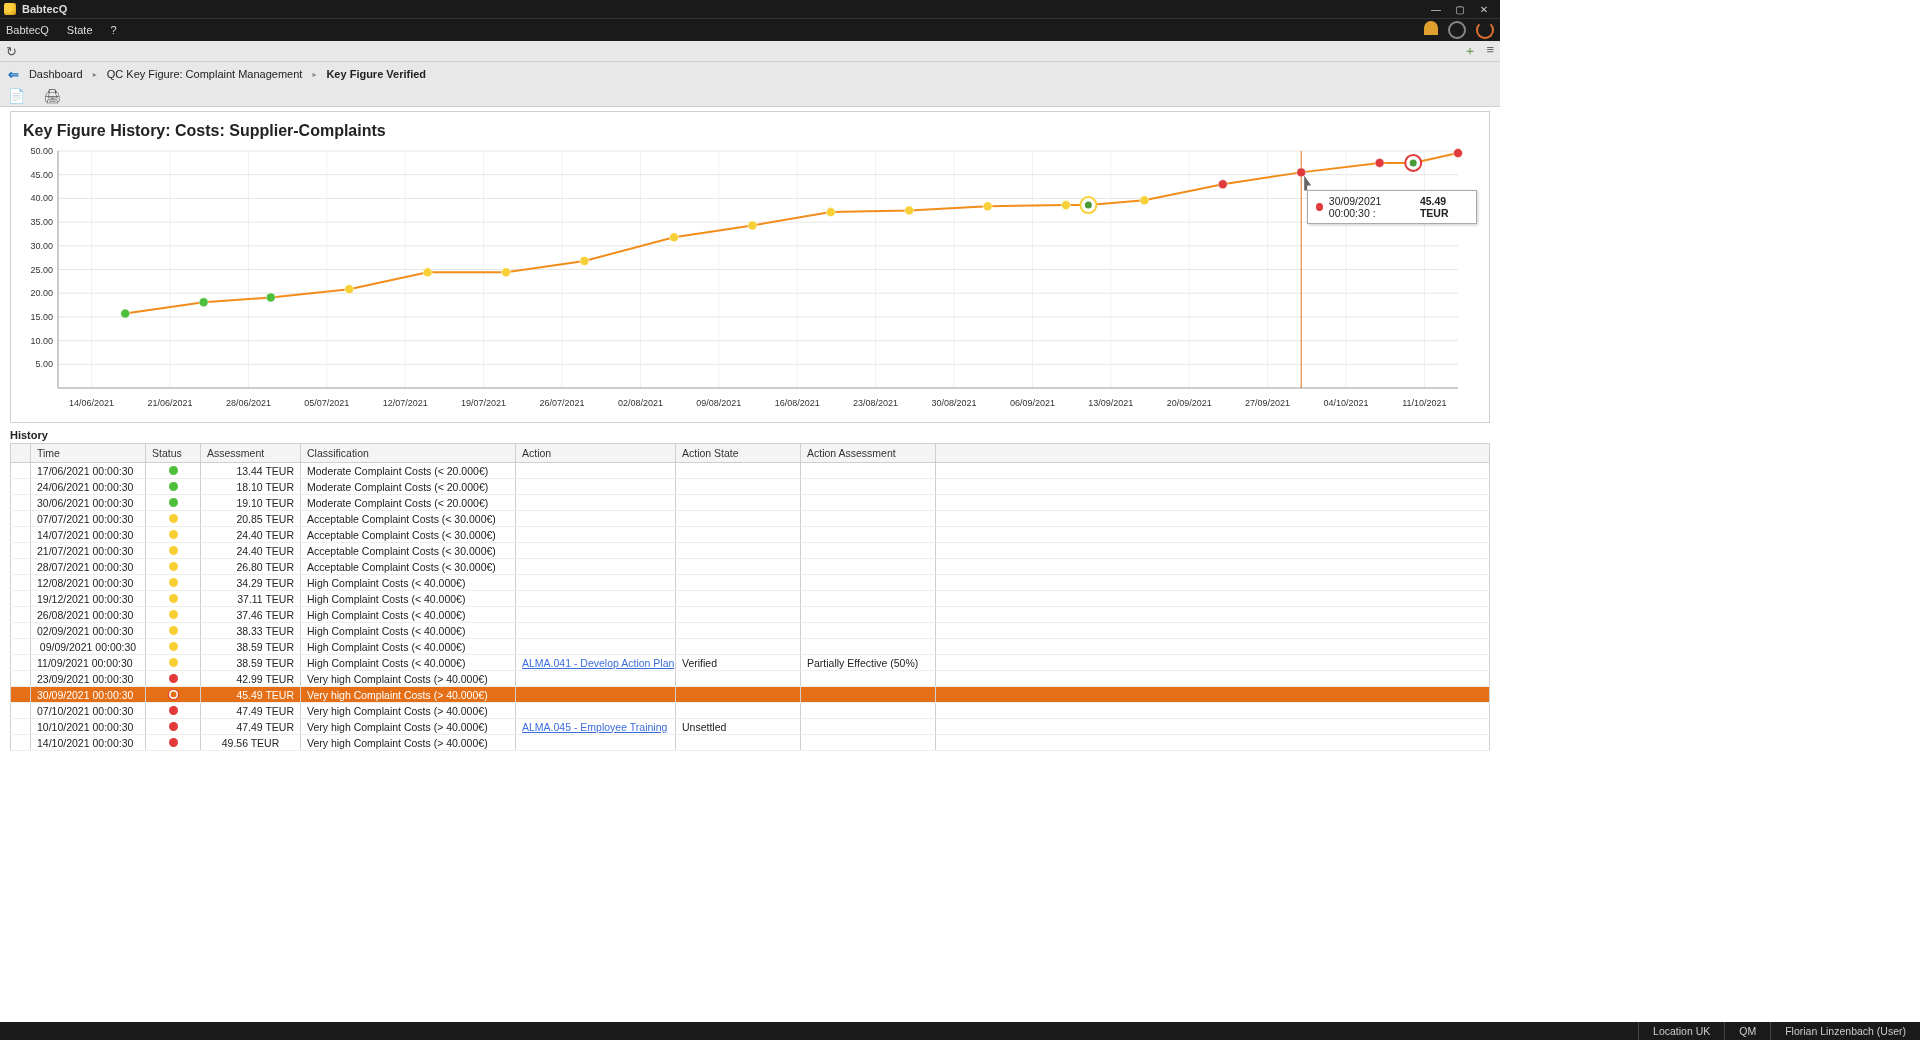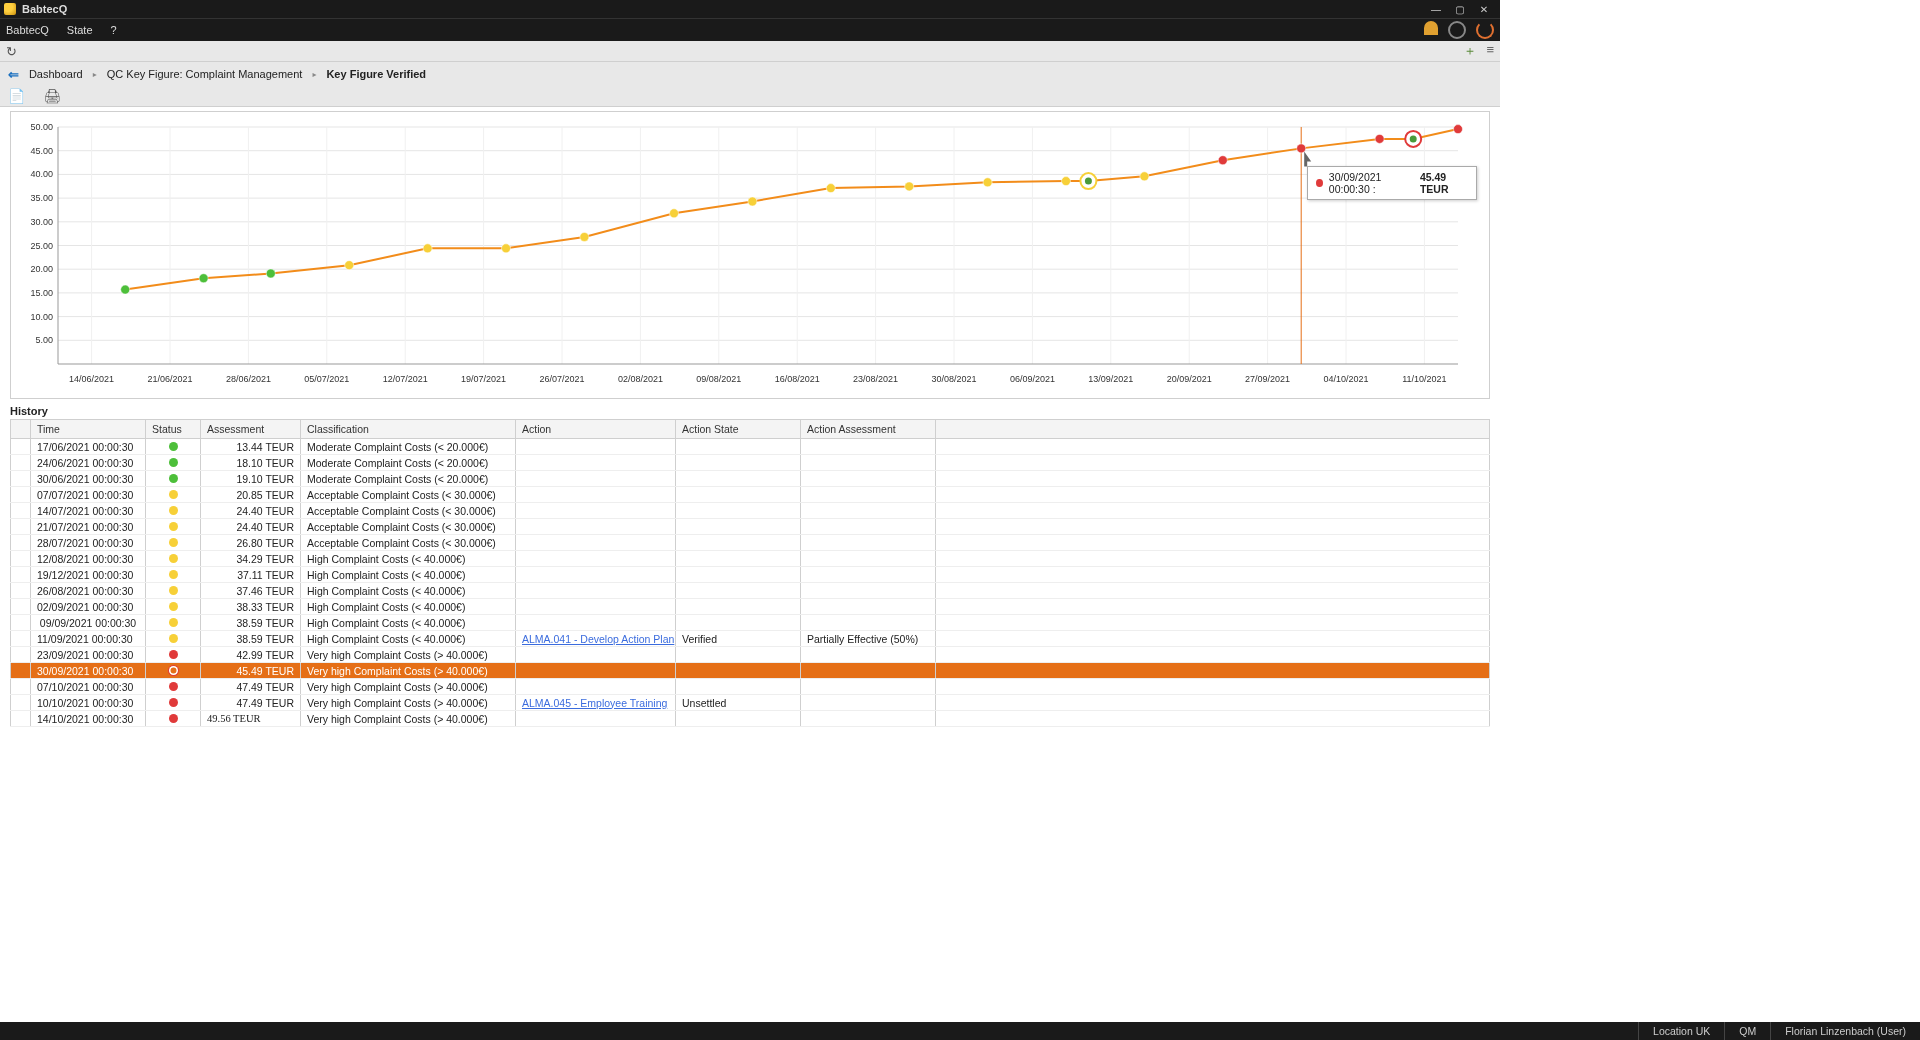--- a/index.html
+++ b/index.html
@@ -125,20 +125,21 @@
     <span class="crumb current">Key Figure Verified</span>
   </div>
   <div class="toolbar-icons">
     <span>📄</span>
     <span>🖨</span>
   </div>
 </div>
 
 <div class="content">
   <div class="panel">
+    <div class="page-title">Key Figure History: Costs: Supplier-Complaints</div>
     <div class="chart-wrap">
       <svg id="chart-svg" width="1450" height="270">
           <line x1="35" x2="1435" y1="218.3" y2="218.3" stroke="#e5e5e5"></line>
           <text x="30" y="221.3" text-anchor="end" font-size="9" fill="#333">5.00</text>
           <line x1="35" x2="1435" y1="194.6" y2="194.6" stroke="#e5e5e5"></line>
           <text x="30" y="197.6" text-anchor="end" font-size="9" fill="#333">10.00</text>
           <line x1="35" x2="1435" y1="170.9" y2="170.9" stroke="#e5e5e5"></line>
           <text x="30" y="173.9" text-anchor="end" font-size="9" fill="#333">15.00</text>
           <line x1="35" x2="1435" y1="147.2" y2="147.2" stroke="#e5e5e5"></line>
           <text x="30" y="150.2" text-anchor="end" font-size="9" fill="#333">20.00</text>
@@ -438,21 +439,21 @@
           <td style="text-align: left;">Very high Complaint Costs (&gt; 40.000€)</td>
           <td style="text-align: left;"><span class="cell-link">ALMA.045 - Employee Training</span></td>
           <td style="text-align: left;">Unsettled</td>
           <td style="text-align: left;"></td>
           <td style="text-align: left;"></td>
         </tr>
         <tr>
           <td style="text-align: center;"></td>
           <td style="text-align: left;">14/10/2021 00:00:30</td>
           <td style="text-align: center;"><span class="status-dot status-red"></span></td>
-          <td style="text-align: left; font-family: Liberation Serif, serif;">49.56 TEUR</td>
+          <td style="text-align: center;">49.56 TEUR</td>
           <td style="text-align: left;">Very high Complaint Costs (&gt; 40.000€)</td>
           <td style="text-align: left;"></td>
           <td style="text-align: left;"></td>
           <td style="text-align: left;"></td>
           <td style="text-align: left;"></td>
         </tr>
       </tbody>
   </table>
 </div>
 

